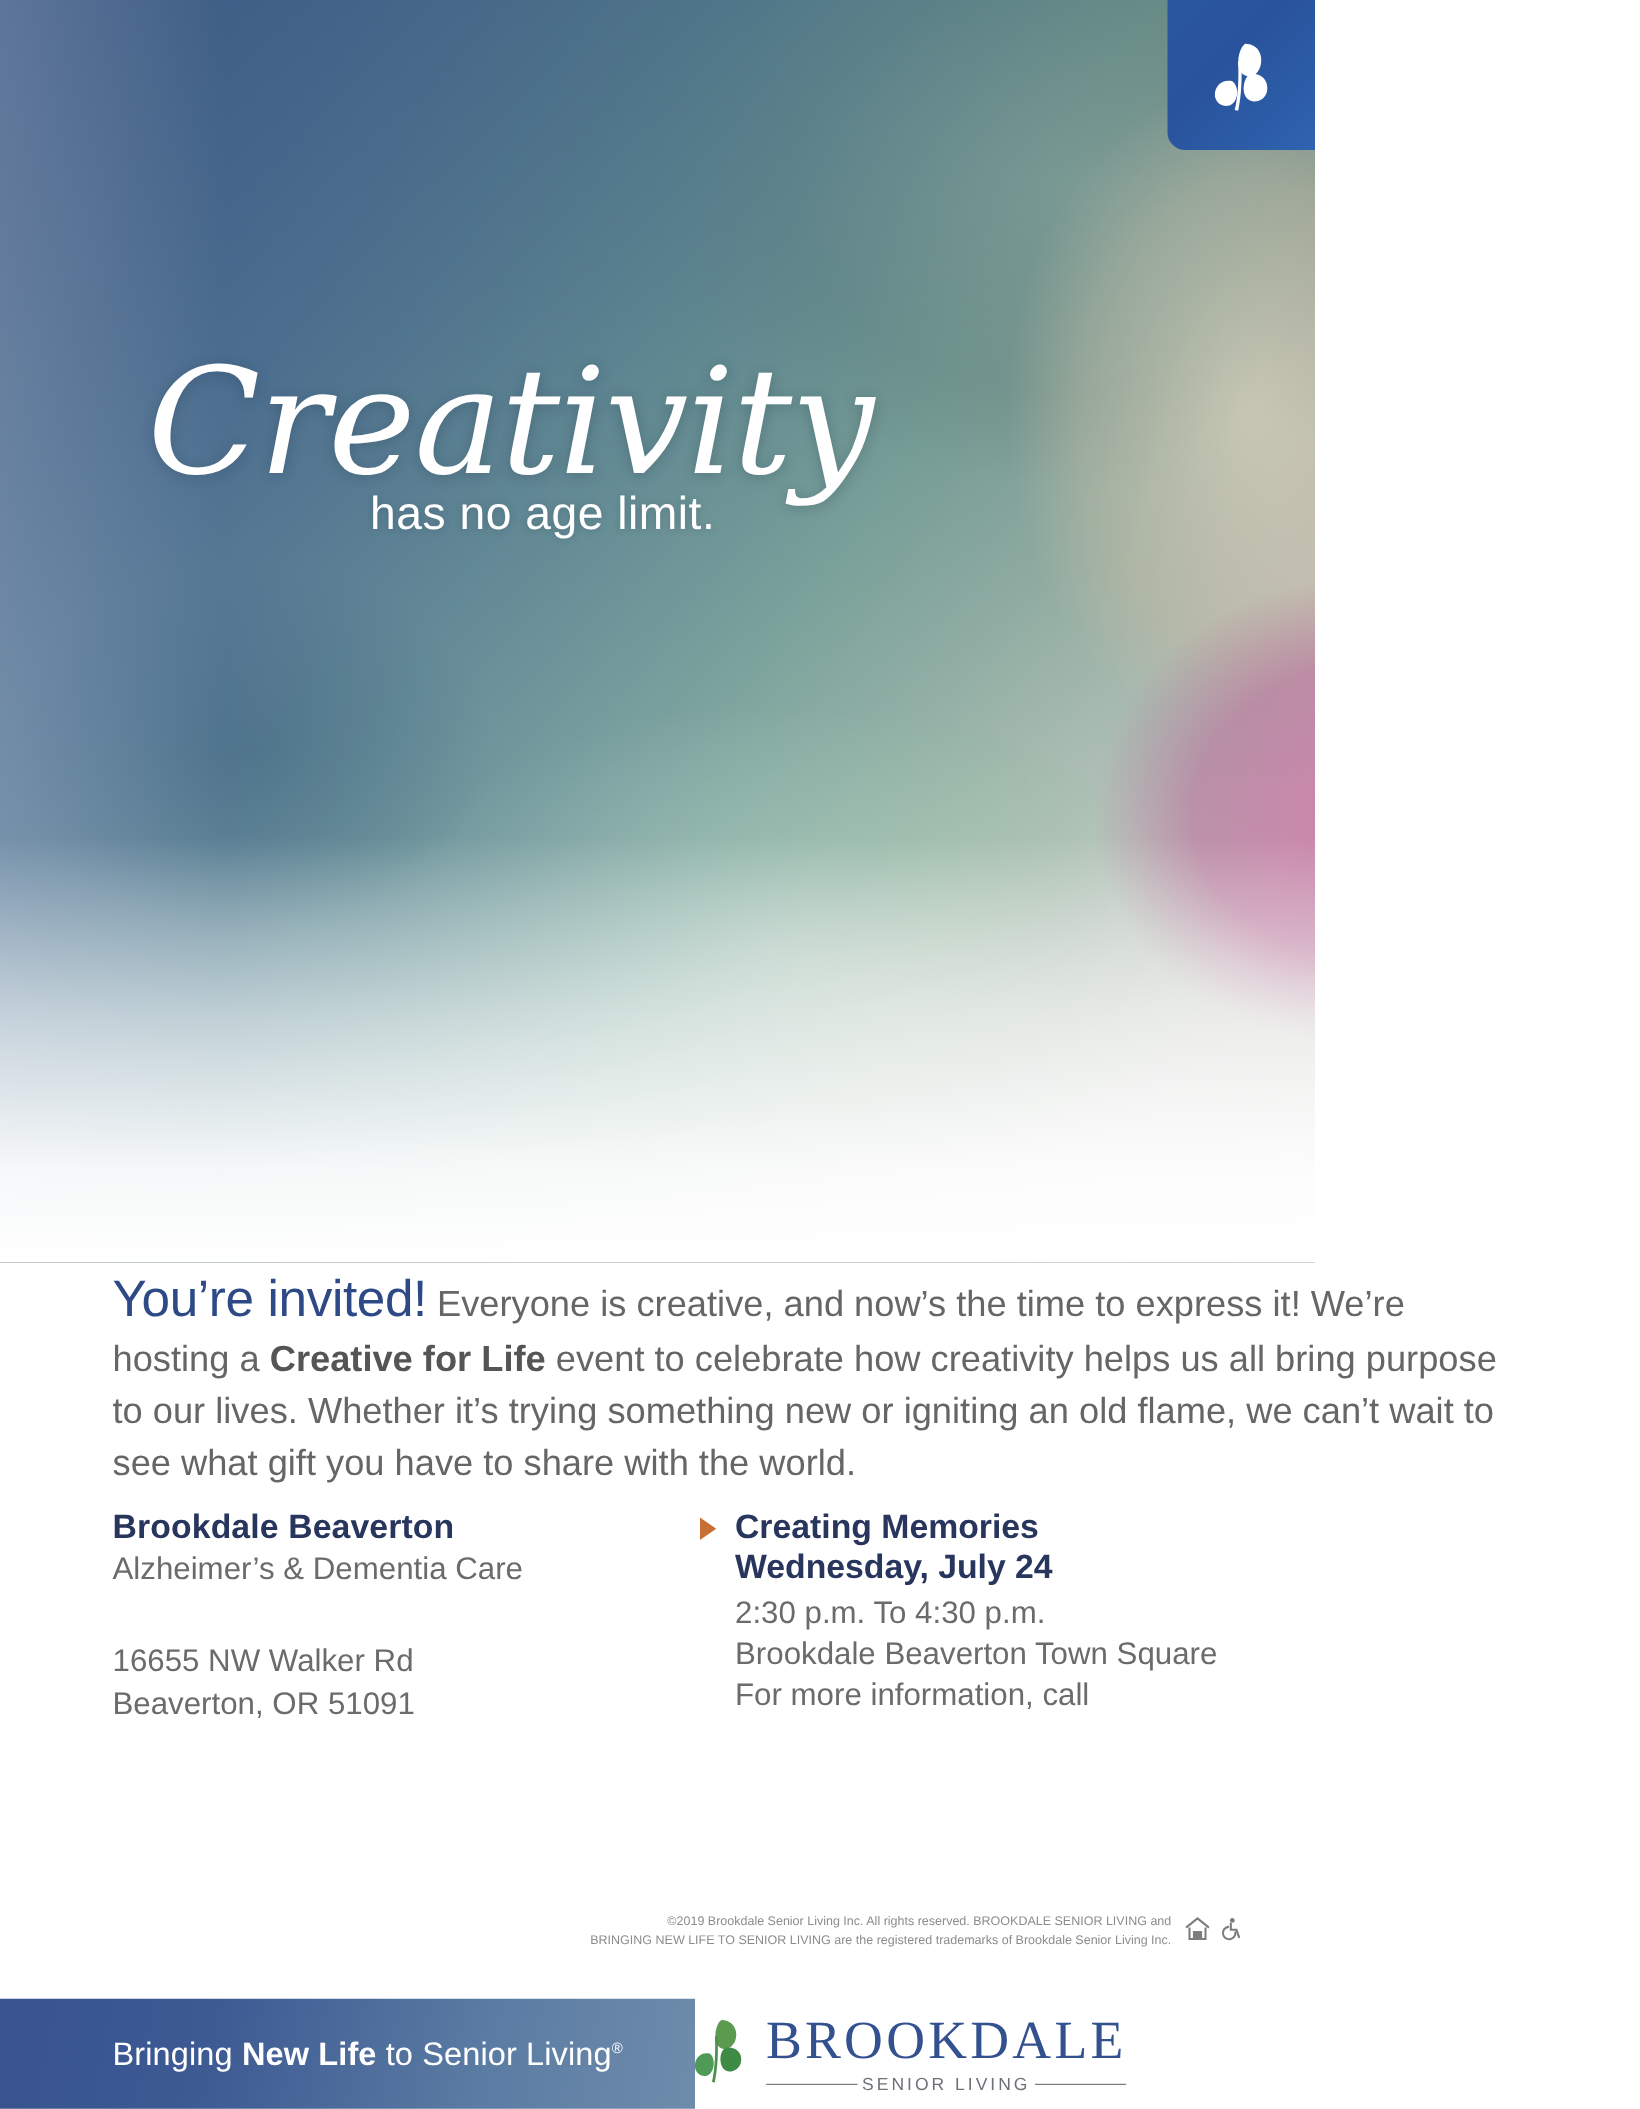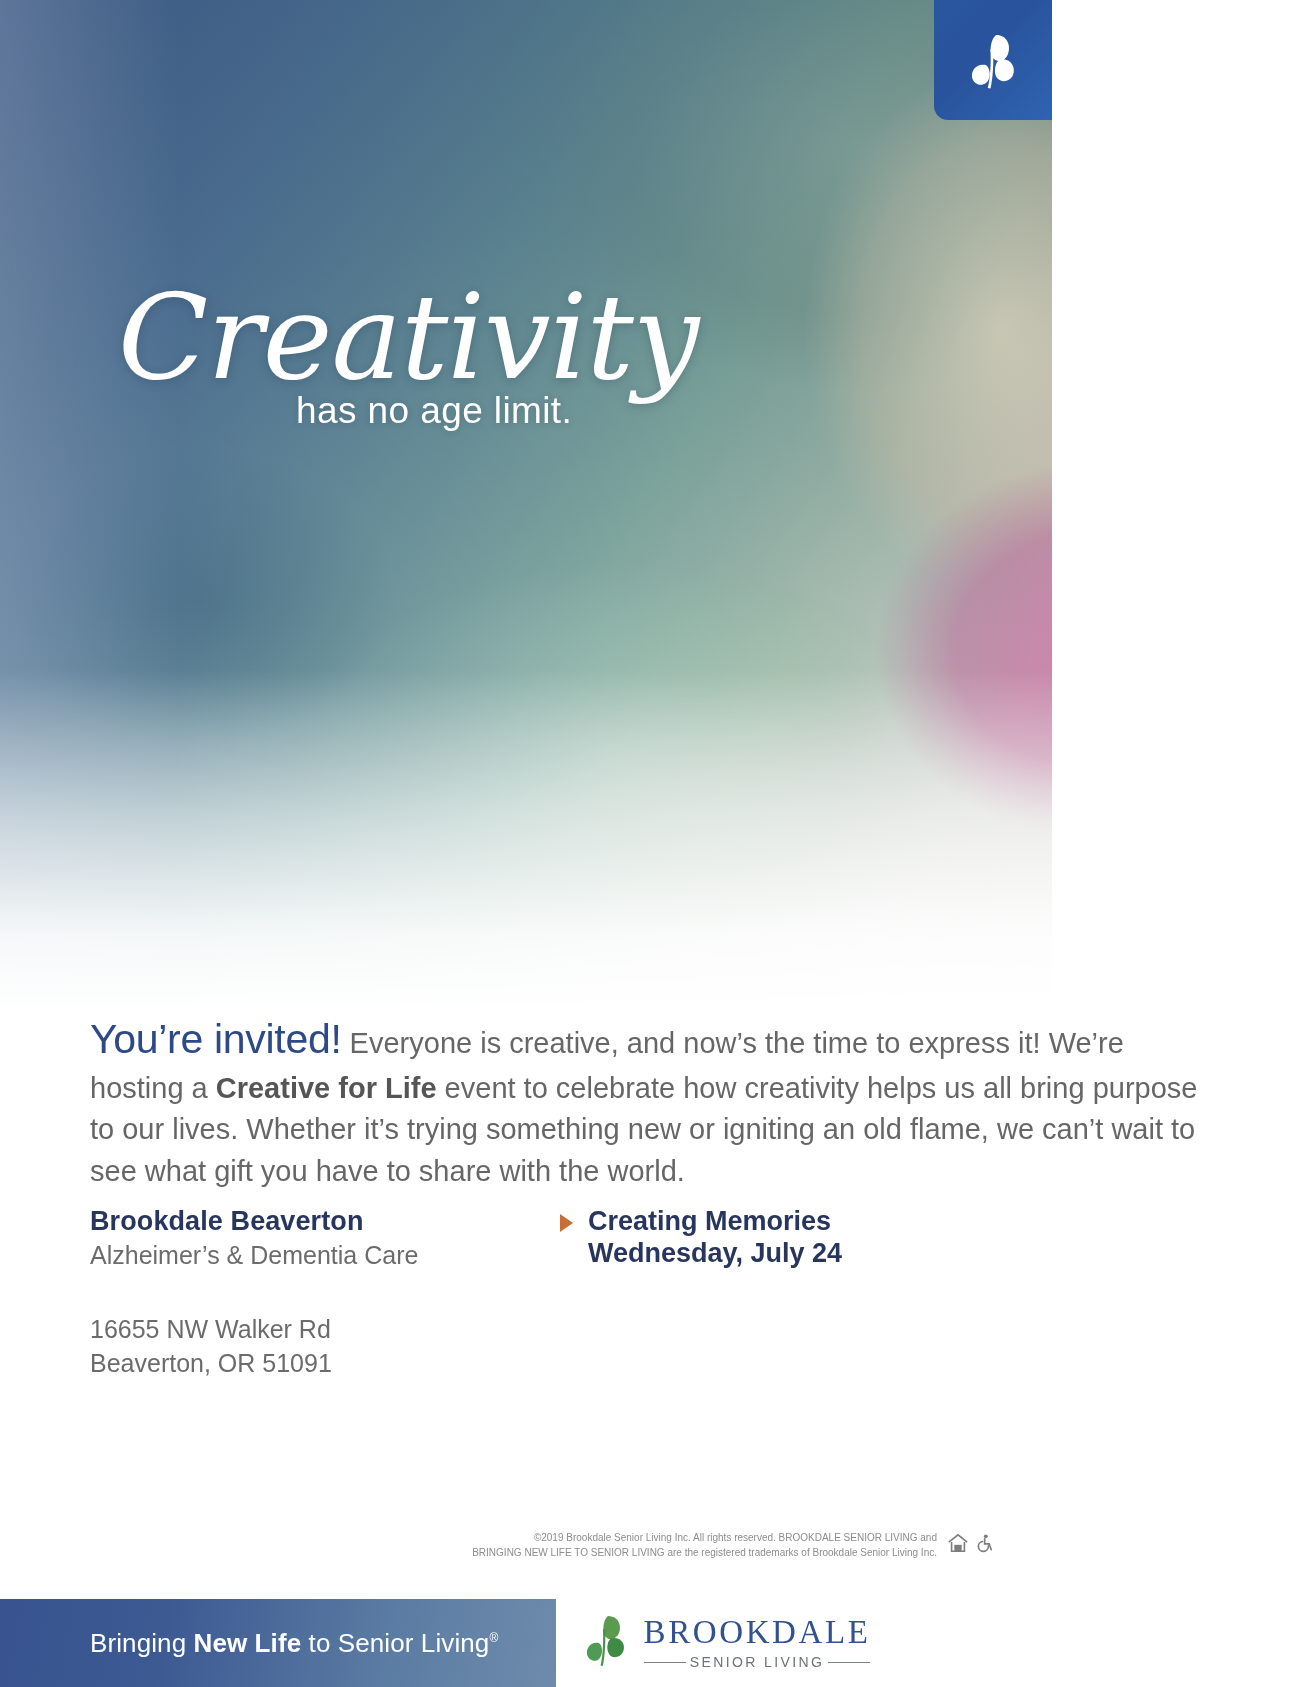--- a/index.html
+++ b/index.html
@@ -162,21 +162,21 @@
   }
   .footer-left-text b{font-weight:700;}
   .footer-left-text sup{font-size:12px;vertical-align:super;}
   .footer-mid{
     width:340px;background:#ffffff;display:flex;align-items:center;justify-content:center;gap:14px;
   }
   .footer-logo-mark{flex:0 0 auto;}
   .footer-logo-words{display:flex;flex-direction:column;align-items:center;}
   .footer-logo-name{
     font-family:"Liberation Serif", serif;
-    font-size:33px;color:#33518f;letter-spacing:2.6px;line-height:1;
+    font-size:43px;color:#33518f;letter-spacing:2.6px;line-height:1;
   }
   .footer-logo-tag{
     display:flex;align-items:center;gap:4px;margin-top:5px;width:100%;
   }
   .footer-logo-tag .rule{flex:1;height:1px;background:#7b7f86;}
   .footer-logo-tag span{
     font-family:"Liberation Sans", sans-serif;
     font-size:14px;color:#6d7178;letter-spacing:2.4px;white-space:nowrap;
   }
   .footer-right{
@@ -230,20 +230,25 @@
         <div>Beaverton, OR 51091</div>
       </div>
     </div>
 
     <div class="col-right">
       <span class="event-bullet"></span>
       <div class="event-title">
         <div>Creating Memories</div>
         <div>Wednesday, July 24</div>
       </div>
+      <div class="event-lines">
+        <div>2:30 p.m. To 4:30 p.m.</div>
+        <div>Brookdale Beaverton Town Square</div>
+        <div>For more information, call</div>
+      </div>
     </div>
 
   </div>
 </div>
 
 <div class="fineprint">
   <div class="fineprint-text">
     <div>©2019 Brookdale Senior Living Inc.  All rights reserved. BROOKDALE SENIOR LIVING and</div>
     <div>BRINGING NEW LIFE TO SENIOR LIVING are the registered trademarks of Brookdale Senior Living Inc.</div>
   </div>

